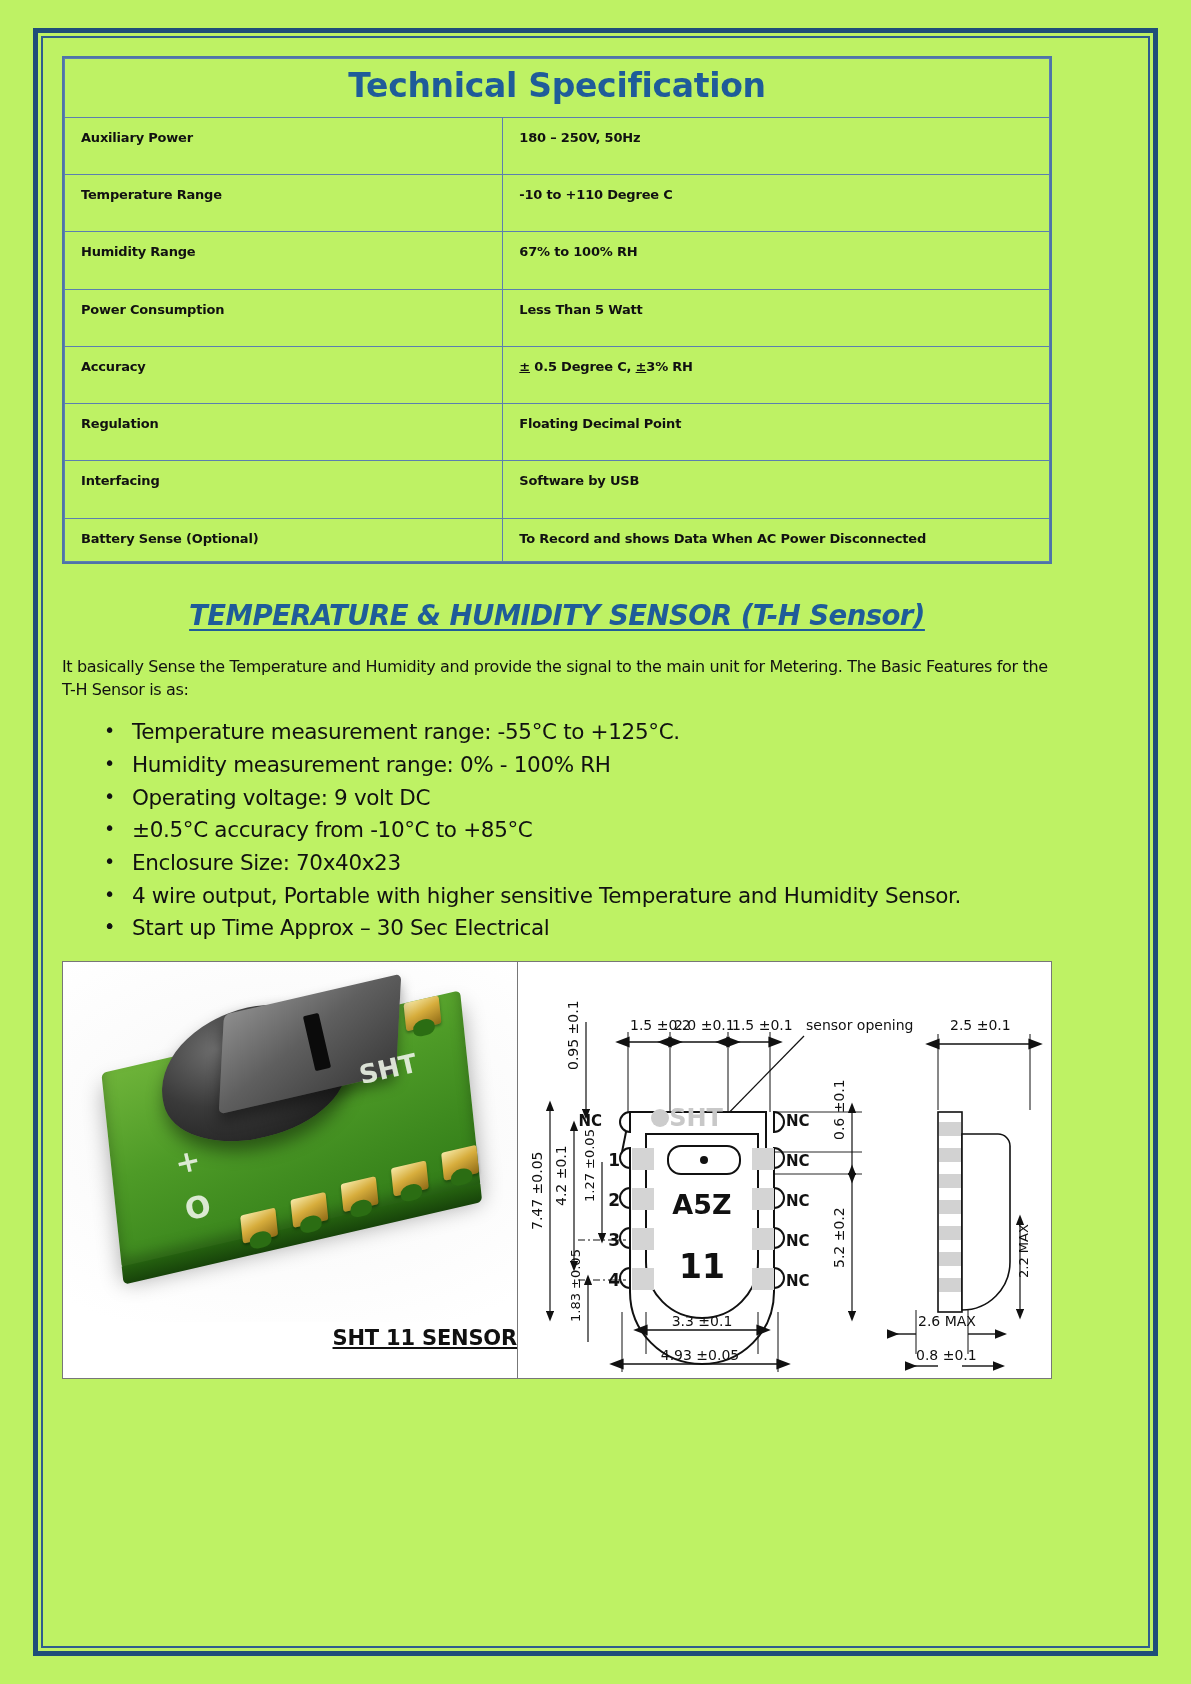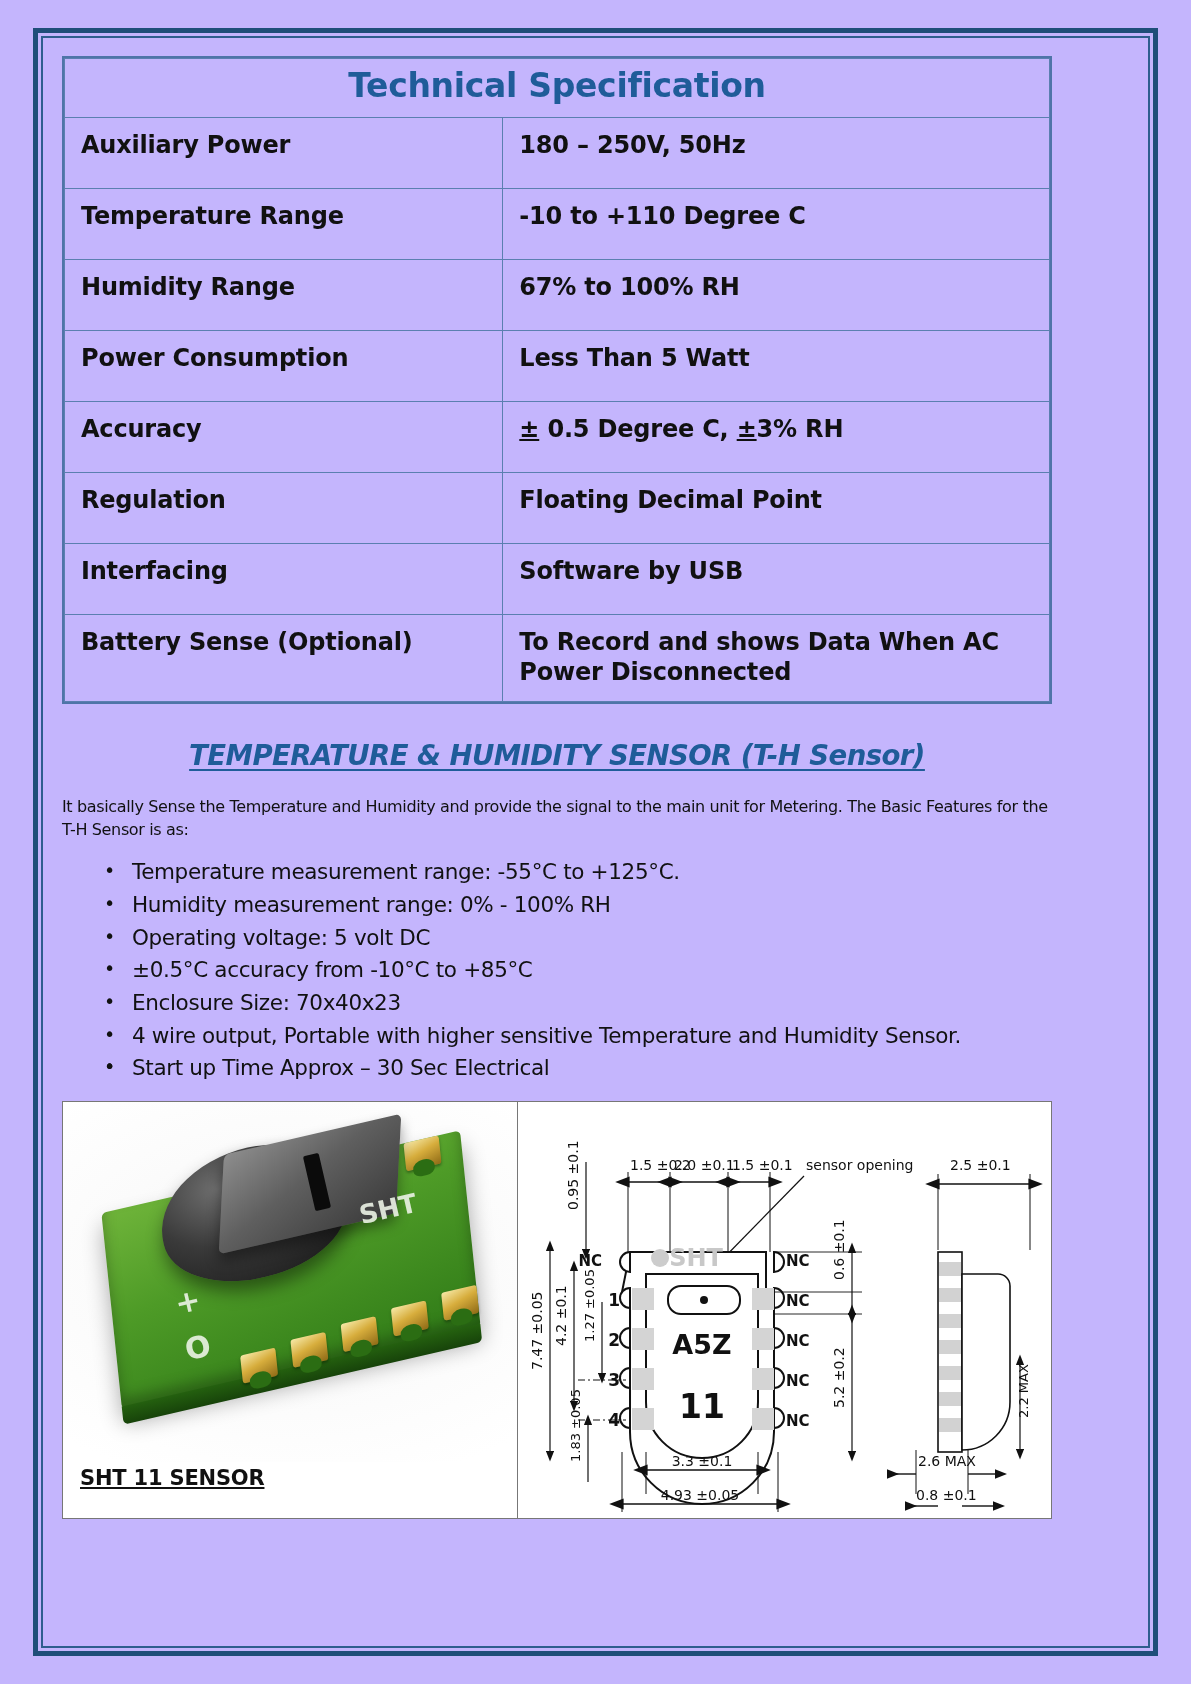--- a/index.html
+++ b/index.html
@@ -7,21 +7,21 @@
     padding: 0;
     background: #ffffff;
   }
   body {
     font-family: "DejaVu Sans", sans-serif;
   }
   .page {
     position: relative;
     width: 1191px;
     height: 1684px;
-    background: #c4b5fd;
+    background: #bef264;
     box-sizing: border-box;
     overflow: hidden;
   }
   
   .border-outer {
     position: absolute;
     left: 33px;
     top: 28px;
     right: 33px;
     bottom: 28px;
@@ -67,21 +67,21 @@
     font-family: "DejaVu Sans", sans-serif;
     font-weight: bold;
     font-size: 33px;
     color: #1f5c99;
     letter-spacing: -0.3px;
     line-height: 1.15;
   }
   .spec-label, .spec-value {
     font-family: "DejaVu Sans", sans-serif;
     font-weight: bold;
-    font-size: 24px;
+    font-size: 13px;
     color: #111111;
     line-height: 1.25;
     padding: 12px 0 28px 16px;
     letter-spacing: -0.2px;
   }
   .spec-row-last .spec-label,
   .spec-row-last .spec-value {
     padding-bottom: 14px;
   }
   .col-a { width: 44.5%; }
@@ -241,21 +241,21 @@
     font-family: "DejaVu Sans", sans-serif;
     font-weight: bold;
     font-size: 26px;
     transform: rotate(-13deg);
     opacity: 0.9;
   }
   .photo-caption {
     position: absolute;
     left: 17px; right: 0;
     top: 364px;
-    text-align: left;
+    text-align: right;
     font-family: "DejaVu Sans", sans-serif;
     font-weight: bold;
     font-size: 21px;
     color: #111111;
     text-decoration: underline;
     letter-spacing: -0.2px;
   }
   .drawing-svg { display: block; }
 </style>
 </head>
@@ -356,21 +356,21 @@
       <li>
         <span class="bullet-dot">•</span>
         <span>Temperature measurement range: -55°C to +125°C.</span>
       </li>
       <li>
         <span class="bullet-dot">•</span>
         <span>Humidity measurement range: 0% - 100% RH</span>
       </li>
       <li>
         <span class="bullet-dot">•</span>
-        <span>Operating voltage: 5 volt DC</span>
+        <span>Operating voltage: 9 volt DC</span>
       </li>
       <li>
         <span class="bullet-dot">•</span>
         <span>±0.5°C accuracy from -10°C to +85°C</span>
       </li>
       <li>
         <span class="bullet-dot">•</span>
         <span>Enclosure Size: 70x40x23</span>
       </li>
       <li>

